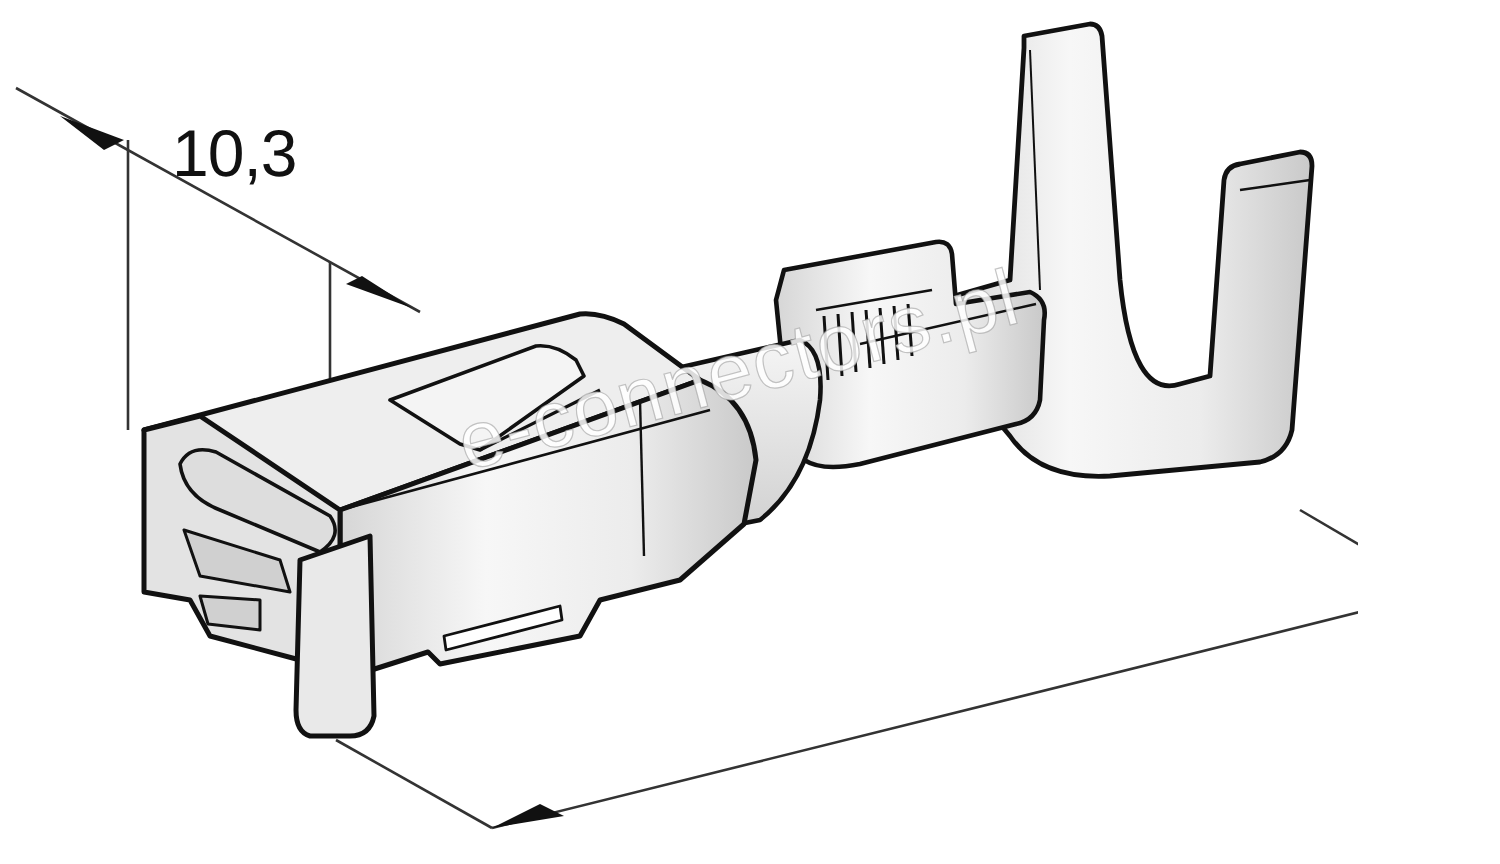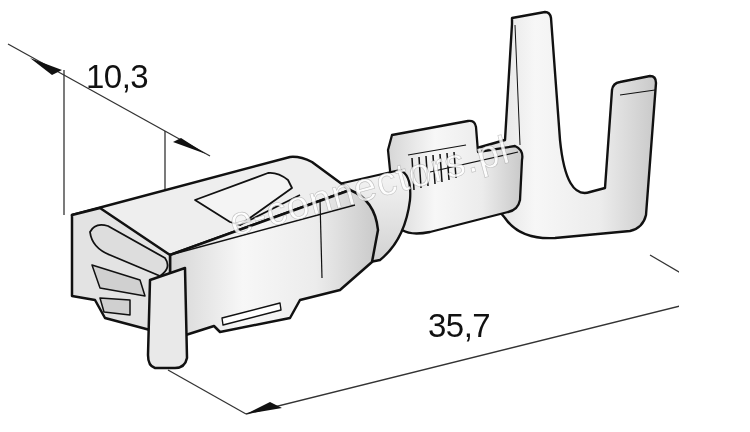--- a/index.html
+++ b/index.html
@@ -85,15 +85,14 @@
       <path d="M100,298 L130,300 L130,315 L104,312 Z" fill="#d0d0d0" stroke-width="1.5"></path>
 
       <path d="M170,255 L355,205" fill="none" stroke-width="1.3"></path>
       <path d="M320,200 L322,278" fill="none" stroke-width="1.2"></path>
 
       <path d="M222,318 L280,303 L281,310 L223,325 Z" fill="#ffffff" stroke-width="1.4"></path>
     </g>
   </svg>
 
   <div class="dim-label" style="left:86px; top:60px;">10,3</div>
-  <div class="dim-label" style="left:428px; top:309px;">35,7</div>
   <div class="watermark" style="left:236px; top:200px;">e-connectors.pl</div>
 </div>
 
 </body></html>

